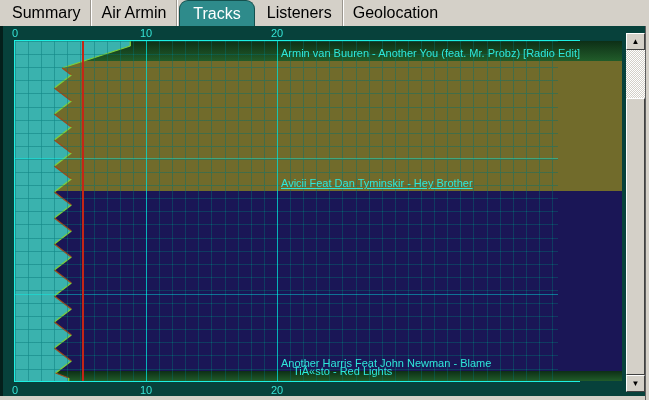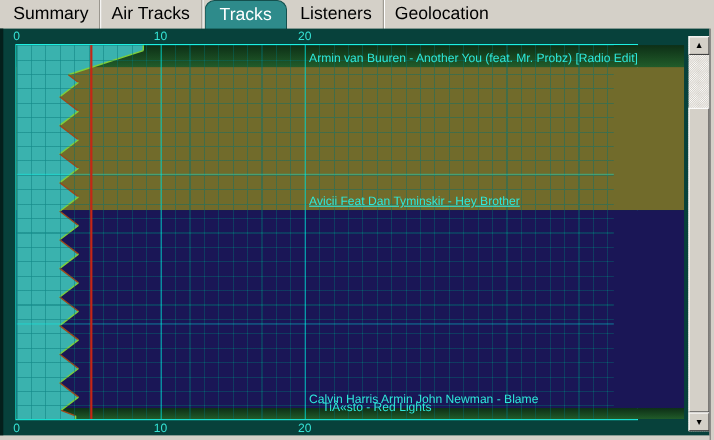--- a/index.html
+++ b/index.html
@@ -59,21 +59,21 @@
   .sb-thumb{position:absolute;left:0;top:65px;width:19px;height:277px;background:var(--chrome);
     border:1px solid;border-color:#fff #404040 #404040 #fff;box-sizing:border-box;}
 </style>
 </head>
 <body>
 
 <div class="window">
 
   <div class="tabbar">
       <div class="tab">Summary</div>
-      <div class="tab">Air Tracks</div>
+      <div class="tab">Air Armin</div>
       <div class="tab active">Tracks</div>
       <div class="tab">Listeners</div>
       <div class="tab">Geolocation</div>
     </div>
 
   <div class="panel"></div>
 
   <div id="axis-top">
       <span class="tick" style="left: 2px; top: 27px;">0</span>
       <span class="tick" style="left: 133px; top: 27px;">10</span>
@@ -123,21 +123,21 @@
       <div id="majors">
           <div class="vmajor" style="left: 131px;"></div>
           <div class="vmajor" style="left: 262px;"></div>
           <div class="hmajor" style="top: 117px;"></div>
           <div class="hmajor" style="top: 253px;"></div>
         </div>
       <div class="marker" id="marker" style="left: 67px;"></div>
       <div id="labels">
           <div class="track-label" style="bottom: 322px;">Armin van Buuren - Another You (feat. Mr. Probz) [Radio Edit]</div>
           <div class="track-label" style="bottom: 192px; text-decoration: underline;">Avicii Feat Dan Tyminskir - Hey Brother</div>
-          <div class="track-label" style="bottom: 12px;">Calvin Harris Armin John Newman - Blame</div>
+          <div class="track-label" style="bottom: 12px;">Another Harris Feat John Newman - Blame</div>
           <div class="track-label" style="bottom: 4px; margin-left: 12px;">TiÃ«sto - Red Lights</div>
         </div>
     </div>
   </div>
 
   <div id="axis-bottom">
       <span class="tick" style="left: 2px; top: 384px;">0</span>
       <span class="tick" style="left: 133px; top: 384px;">10</span>
       <span class="tick" style="left: 264px; top: 384px;">20</span>
     </div>

